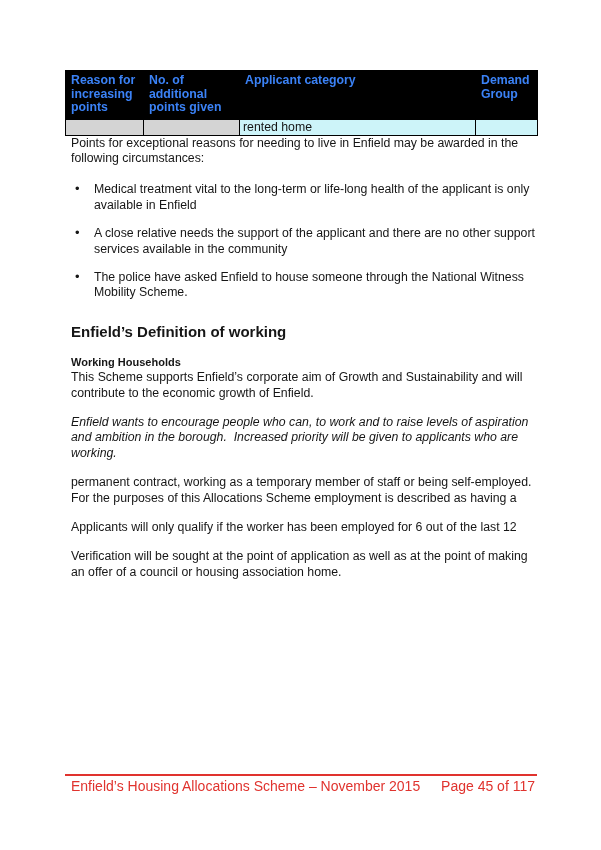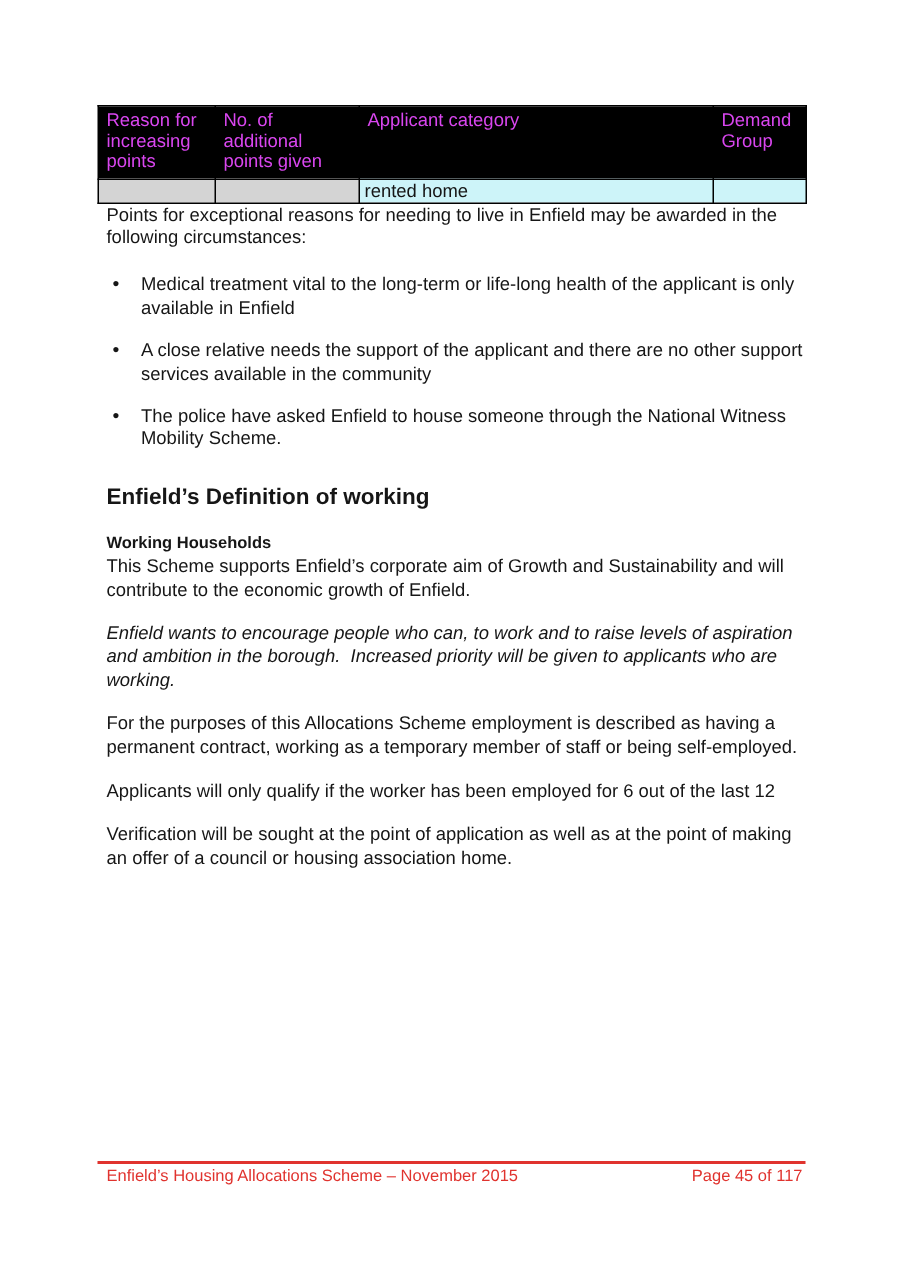--- a/index.html
+++ b/index.html
@@ -19,24 +19,24 @@
     width: 472px;
     table-layout: fixed;
   }
   table.points-table th, table.points-table td {
     border: 1px solid #000000;
     vertical-align: top;
     text-align: left;
   }
   table.points-table th {
     background: #000000;
-    color: #d946ef;
+    color: #3b82f6;
     font-size: 12.3px;
     line-height: 13.5px;
-    font-weight: normal;
+    font-weight: bold;
     padding: 3px 4px 4px 5px;
     height: 43px;
   }
   table.points-table td {
     font-size: 12.3px;
     line-height: 13px;
     padding: 1px 3px;
     height: 15px;
   }
   .col1 { width: 78px; }
@@ -78,21 +78,21 @@
 
   
   .footer {
     position: absolute;
     left: 65px; top: 774px;
     width: 472px;
     border-top: 2px solid #e0332e;
     display: flex;
     justify-content: space-between;
     padding: 2px 2px 0 6px;
-    font-size: 11px;
+    font-size: 14px;
     color: #e0332e;
   }
 </style>
 </head>
 <body>
 
 <div class="page">
 
   <table class="points-table">
     <thead>
@@ -148,22 +148,22 @@
     </div>
 
     <p class="body tight">
       <span class="ln">Enfield wants to encourage people who can, to work and to raise levels of aspiration</span>
       <span class="ln">and ambition in the borough.  Increased priority will be given to applicants who are</span>
       <span class="ln">working.</span>
     </p>
 
 
     <p class="body">
+      <span class="ln">permanent contract, working as a temporary member of staff or being self-employed.</span>
       <span class="ln">For the purposes of this Allocations Scheme employment is described as having a</span>
-      <span class="ln">permanent contract, working as a temporary member of staff or being self-employed.</span>
     </p>
 
     <p class="body">
       <span class="ln">Applicants will only qualify if the worker has been employed for 6 out of the last 12</span>
     </p>
 
     <p class="body">
       <span class="ln">Verification will be sought at the point of application as well as at the point of making</span>
       <span class="ln">an offer of a council or housing association home.</span>
     </p>

